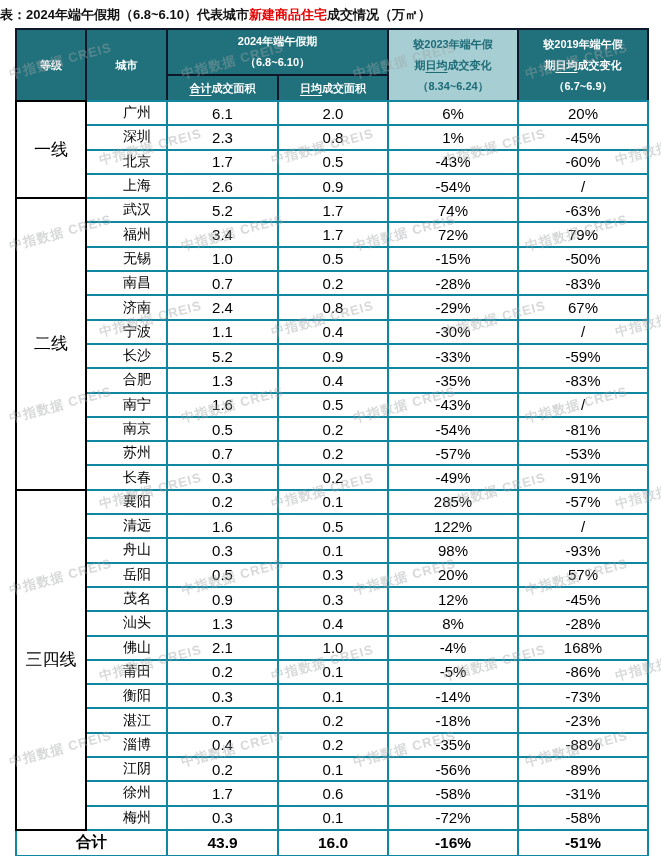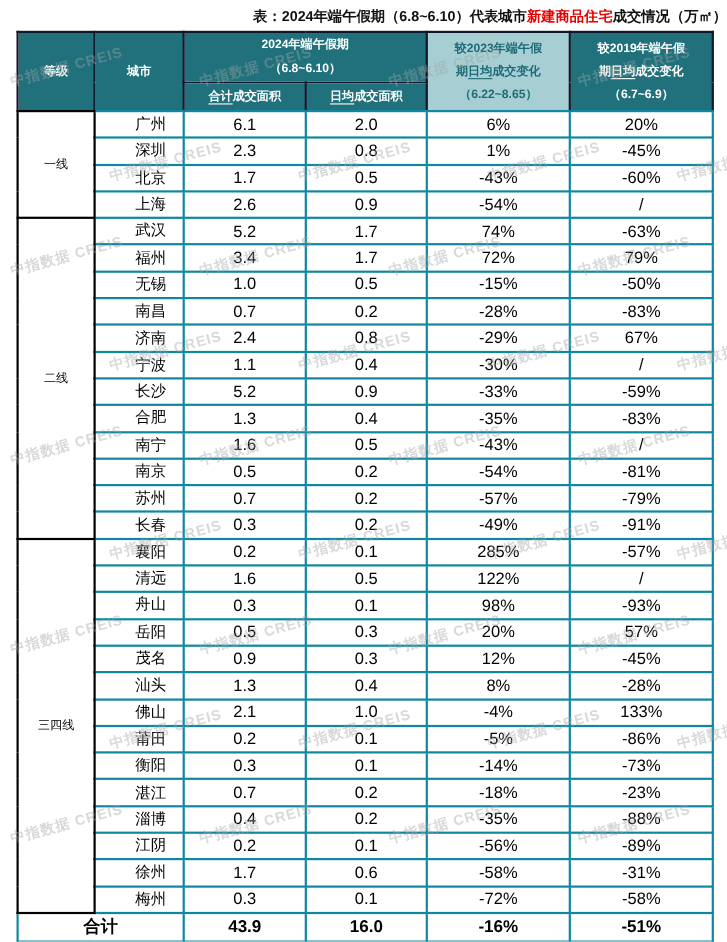--- a/index.html
+++ b/index.html
@@ -10,21 +10,21 @@
     --link-teal:#1F808E;
     --red:#E60000;
   }
   html,body{margin:0;padding:0;}
   body{
     width:661px;height:856px;background:#fff;position:relative;overflow:hidden;
     font-family:"Liberation Sans","DejaVu Sans",sans-serif;color:#000;
   }
   .page{position:relative;width:661px;height:856px;}
   .title{
-    padding-top:6px;text-align:right;font-size:13px;font-weight:bold;color:#111;
+    padding-top:6px;text-align:left;font-size:13px;font-weight:bold;color:#111;
     letter-spacing:0;
   }
   .red{color:var(--red);}
   table{
     border-collapse:collapse;table-layout:fixed;width:632px;margin:4px 0 0 15px;
   }
   th,td{text-align:center;vertical-align:middle;padding:0;overflow:hidden;}
   thead th{
     background:var(--teal-dark);color:#fff;font-weight:bold;font-size:11px;
     border:2px solid #0f172a;line-height:21px;
@@ -32,21 +32,21 @@
   thead tr.h1 th{height:44px;}
   thead tr.h2 th{height:24px;}
   th.vs23{background:var(--teal-light);color:var(--teal-text);}
   th.bteal{border-bottom:2px solid var(--teal-border);}
   th.tierh{border-bottom:2px solid #000;}
   .u{text-decoration:underline;text-underline-offset:3px;}
   tbody td{
     border:2px solid var(--teal-border);font-size:15px;height:22.3px;background:#fff;
   }
   tbody td.tier{
-    border:2px solid #000;font-size:11px;background:#fff;
+    border:2px solid #000;font-size:17px;background:#fff;
   }
   tbody td.city{font-size:14px;padding-left:21px;}
   tbody td.num{font-size:15px;}
   tfoot td{
     border:2px solid var(--teal-border);font-weight:bold;font-size:15.5px;height:24px;background:#fff;
   }
   .wm-layer{
     position:absolute;left:0;top:0;width:661px;height:856px;
     pointer-events:none;z-index:5;overflow:hidden;
   }
@@ -75,21 +75,21 @@
       <tr class="h1">
         <th rowspan="2" class="tierh">等级</th>
         <th rowspan="2" class="bteal">城市</th>
         <th colspan="2">
           <div>2024年端午假期</div>
           <div>（6.8~6.10）</div>
         </th>
         <th rowspan="2" class="vs23 bteal">
           <div>较2023年端午假</div>
           <div><span>期</span><span class="u">日均</span><span>成交变化</span></div>
-          <div>（6.22~8.65）</div>
+          <div>（8.34~6.24）</div>
         </th>
         <th rowspan="2" class="bteal">
           <div>较2019年端午假</div>
           <div><span>期</span><span class="u">日均</span><span>成交变化</span></div>
           <div>（6.7~6.9）</div>
         </th>
       </tr>
       <tr class="h2">
         <th class="bteal"><span class="u">合计</span><span>成交面积</span></th>
         <th class="bteal"><span class="u">日均</span><span>成交面积</span></th>
@@ -194,21 +194,21 @@
           <td class="num">0.5</td>
           <td class="num">0.2</td>
           <td class="num">-54%</td>
           <td class="num">-81%</td>
         </tr>
         <tr>
           <td class="city">苏州</td>
           <td class="num">0.7</td>
           <td class="num">0.2</td>
           <td class="num">-57%</td>
-          <td class="num">-79%</td>
+          <td class="num">-53%</td>
         </tr>
         <tr>
           <td class="city">长春</td>
           <td class="num">0.3</td>
           <td class="num">0.2</td>
           <td class="num">-49%</td>
           <td class="num">-91%</td>
         </tr>
         <tr>
           <td class="tier" rowspan="14">三四线</td>
@@ -251,21 +251,21 @@
           <td class="num">1.3</td>
           <td class="num">0.4</td>
           <td class="num">8%</td>
           <td class="num">-28%</td>
         </tr>
         <tr>
           <td class="city">佛山</td>
           <td class="num">2.1</td>
           <td class="num">1.0</td>
           <td class="num">-4%</td>
-          <td class="num">133%</td>
+          <td class="num">168%</td>
         </tr>
         <tr>
           <td class="city">莆田</td>
           <td class="num">0.2</td>
           <td class="num">0.1</td>
           <td class="num">-5%</td>
           <td class="num">-86%</td>
         </tr>
         <tr>
           <td class="city">衡阳</td>

